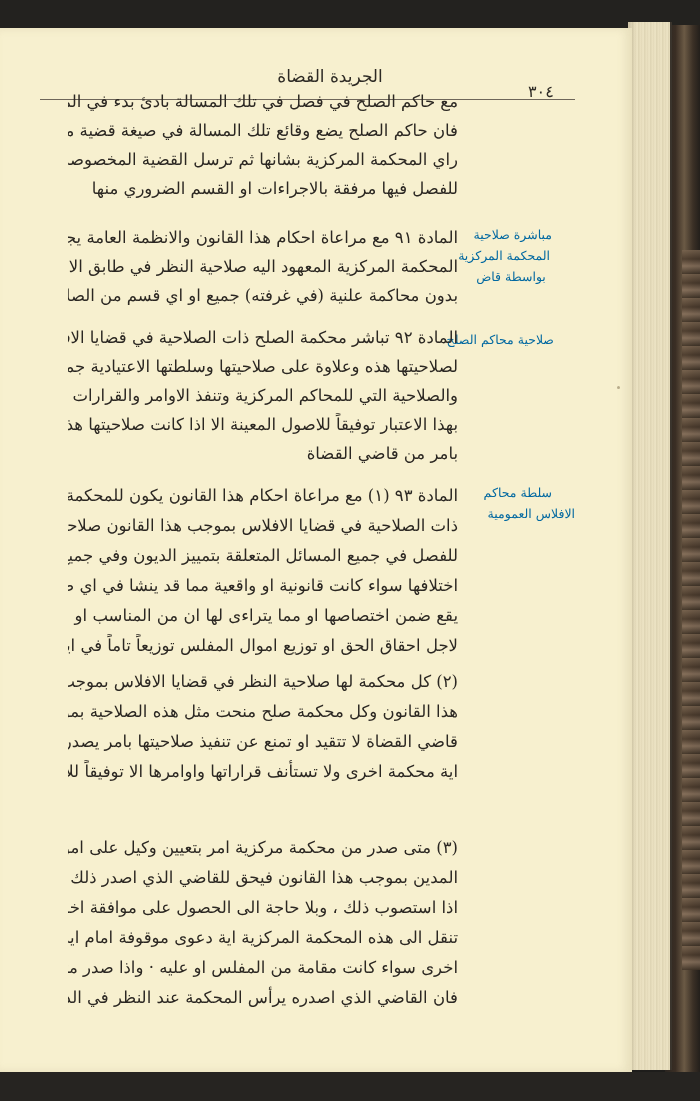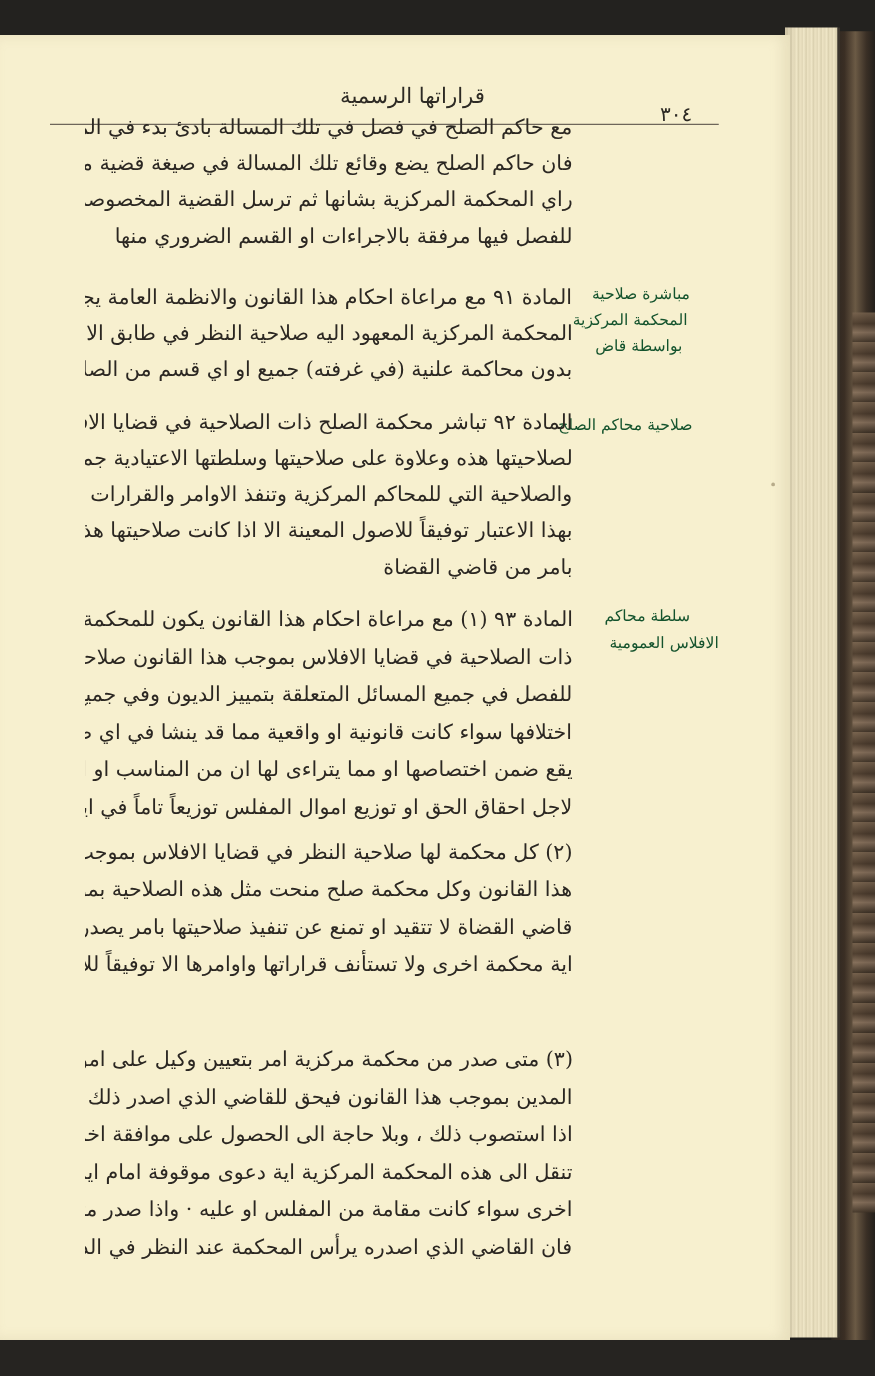--- a/index.html
+++ b/index.html
@@ -48,39 +48,39 @@
     position: absolute; left: 40px; top: 71px; width: 535px; height: 1px; background: #6e665a;
   }
   .line {
     position: absolute; direction: rtl; text-align: justify; text-align-last: justify;
     font-size: 16.5px; color: #2b2722; white-space: nowrap; overflow: hidden;
     line-height: 24px; height: 26px;
   }
   .line.short { text-align-last: right; }
   .note {
     position: absolute; direction: rtl; text-align: right;
-    font-size: 12.5px; color: #14532d; white-space: nowrap; line-height: 18px;
+    font-size: 12.5px; color: #0369a1; white-space: nowrap; line-height: 18px;
   }
   .spot { position: absolute; width: 3px; height: 3px; border-radius: 50%; background: #b7ab8a; }
 </style>
 </head>
 <body>
 
 <div class="bg-top"></div>
 <div class="binding"></div>
 <div class="binding-mottle"></div>
 <div class="page-stack"></div>
 <div class="page-stack-shadow"></div>
 <div class="bg-bottom"></div>
 
 <div class="paper">
 
   <div class="running-head">
     <div class="page-number">٣٠٤</div>
-    <div class="journal-title">قراراتها الرسمية</div>
+    <div class="journal-title">الجريدة القضاة</div>
     <div class="head-rule"></div>
   </div>
 
   <div class="line" style="left:68px; top:62px; width:390px;">مع حاكم الصلح  في فصل في تلك المسالة بادئ بدء في المحكمة المركزية</div>
   <div class="line" style="left:68px; top:91px; width:390px;">فان حاكم الصلح يضع وقائع تلك المسالة في صيغة قضية مخصوصة لاخذ</div>
   <div class="line" style="left:68px; top:120px; width:390px;">راي المحكمة المركزية بشانها ثم ترسل القضية المخصوصة الى المحكمة المركزية</div>
   <div class="line short" style="left:68px; top:149px; width:390px;">للفصل فيها مرفقة بالاجراءات او القسم الضروري منها</div>
 
   <div class="note" style="left:470px; top:198px; width:82px;">مباشرة صلاحية</div>
   <div class="note" style="left:468px; top:219px; width:82px;">المحكمة المركزية</div>

